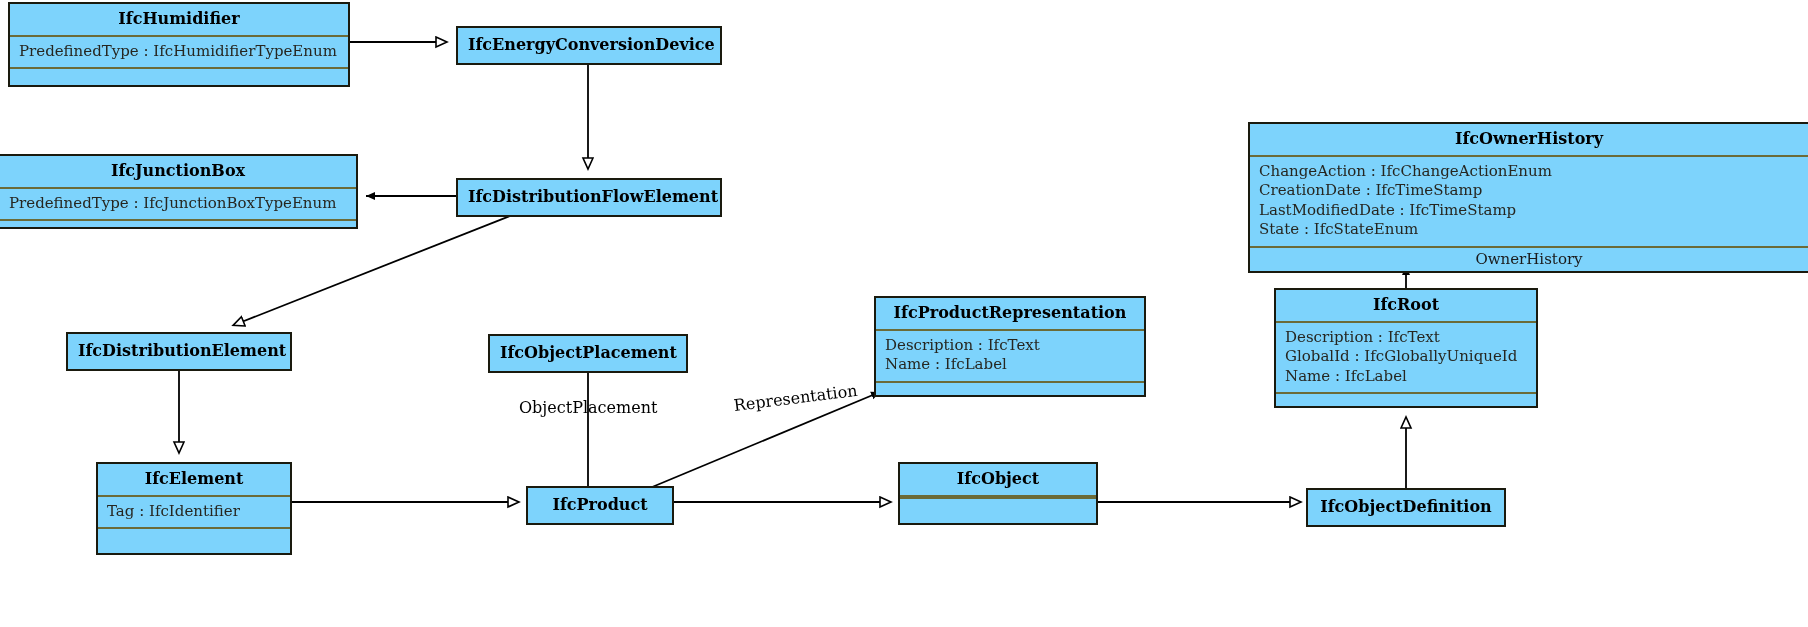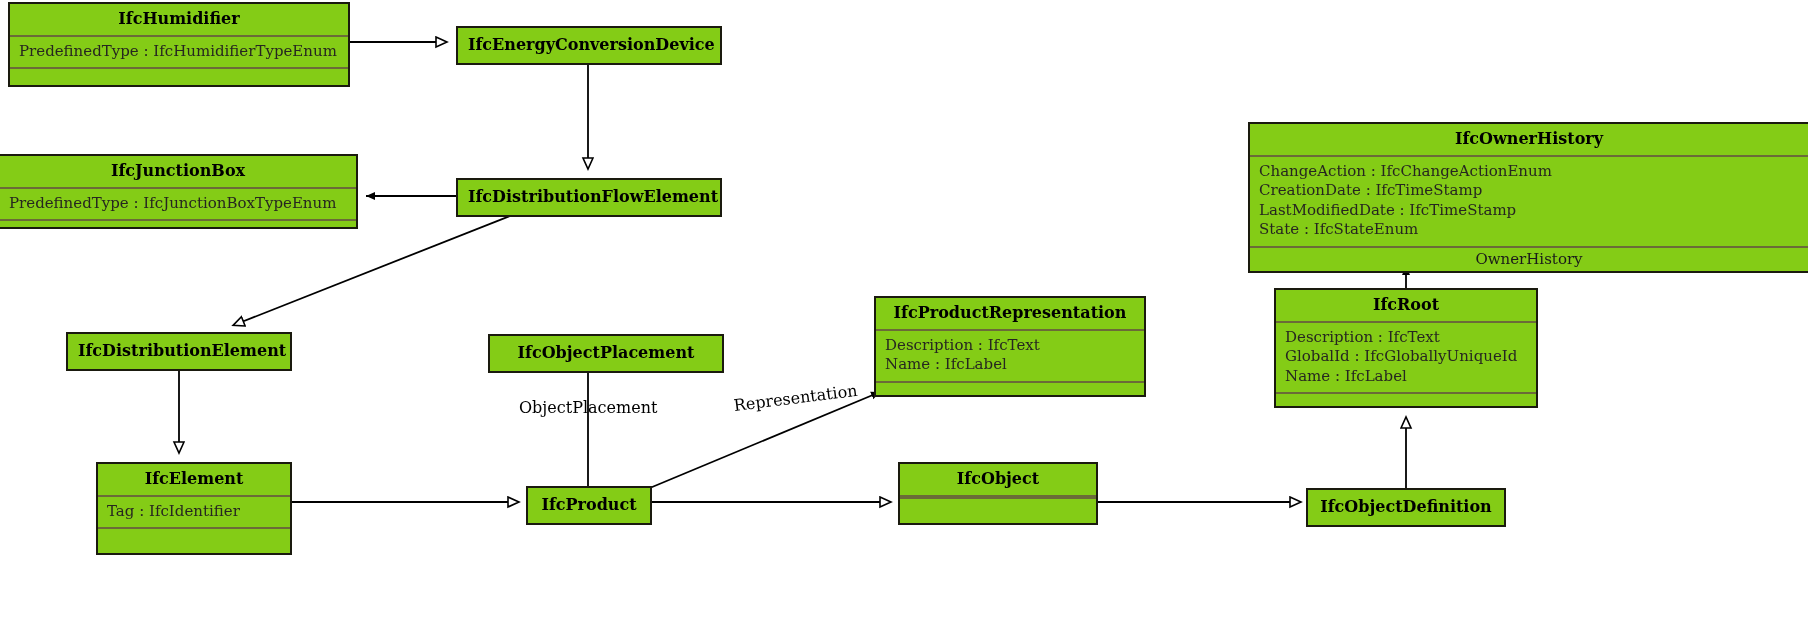--- a/index.html
+++ b/index.html
@@ -1,19 +1,19 @@
 <!DOCTYPE html>
 <html><head>
 <meta charset="utf-8">
 <style>
   html,body{margin:0;padding:0;background:#ffffff;}
   #stage{position:relative;width:1808px;height:627px;background:#ffffff;
          font-family:"DejaVu Serif","Liberation Serif",serif;overflow:hidden;}
   svg.edges{position:absolute;left:0;top:0;width:1808px;height:627px;pointer-events:none;}
-  .box{position:absolute;background:#84cc16;border:2px solid #1a1a0e;box-sizing:border-box;}
+  .box{position:absolute;background:#7dd3fc;border:2px solid #1a1a0e;box-sizing:border-box;}
   .box .title{font-weight:bold;text-align:center;color:#000;font-size:16px;
               padding:6px 8px 7px 8px;line-height:1.1;}
   .box .sep{height:2px;background:#6b6b38;}
   .box .attrs{padding:5px 9px 6px 9px;}
   .box .attr{font-size:15px;color:#262620;line-height:1.30;white-space:nowrap;}
   .box .ops{height:16px;}
   .box.simple .title{padding:8px 10px 9px 10px;}
   .edgelabel{position:absolute;font-size:16px;color:#000;white-space:nowrap;
              background:transparent;line-height:1;}
   .ownerlabel{font-size:15px;color:#1a1a1a;text-align:center;padding:2px 0 3px 0;}
@@ -99,21 +99,21 @@
       <div class="attr">State : IfcStateEnum</div>
     </div>
     <div class="sep"></div>
     <div class="ownerlabel">OwnerHistory</div>
   </div>
 
   <div class="box simple" style="left:66px;top:332px;width:226px;">
     <div class="title">IfcDistributionElement</div>
   </div>
 
-  <div class="box simple" style="left:488px;top:334px;width:236px;">
+  <div class="box simple" style="left:488px;top:334px;width:200px;">
     <div class="title">IfcObjectPlacement</div>
   </div>
 
   <div class="box" style="left:874px;top:296px;width:272px;">
     <div class="title">IfcProductRepresentation</div>
     <div class="sep"></div>
     <div class="attrs">
       <div class="attr">Description : IfcText</div>
       <div class="attr">Name : IfcLabel</div>
     </div>
@@ -136,21 +136,21 @@
   <div class="box" style="left:96px;top:462px;width:196px;">
     <div class="title">IfcElement</div>
     <div class="sep"></div>
     <div class="attrs">
       <div class="attr">Tag : IfcIdentifier</div>
     </div>
     <div class="sep"></div>
     <div class="ops" style="height:24px;"></div>
   </div>
 
-  <div class="box simple" style="left:526px;top:486px;width:126px;">
+  <div class="box simple" style="left:526px;top:486px;width:148px;">
     <div class="title">IfcProduct</div>
   </div>
 
   <div class="box" style="left:898px;top:462px;width:200px;">
     <div class="title">IfcObject</div>
     <div class="sep"></div>
     <div class="sep"></div>
     <div class="ops" style="height:24px;"></div>
   </div>
 

